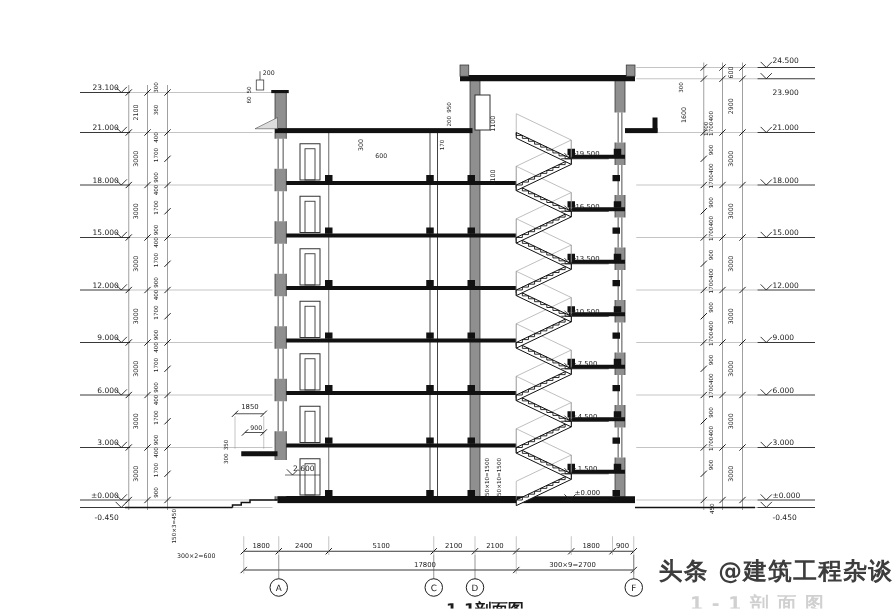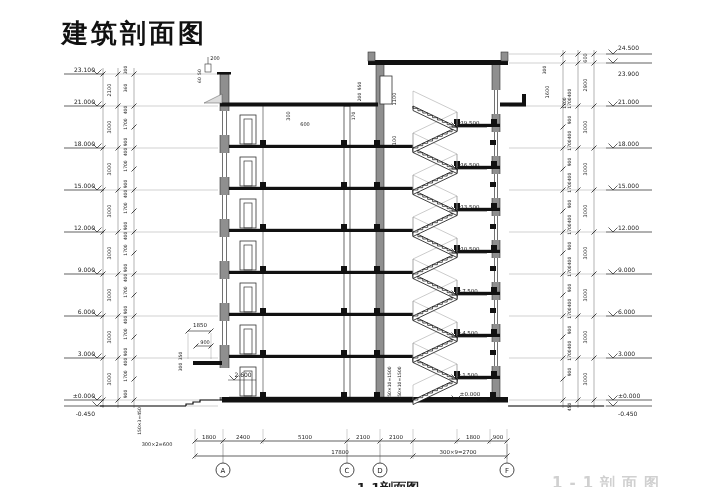--- a/index.html
+++ b/index.html
@@ -525,15 +525,15 @@
         <circle cx="380" cy="470" r="7" fill="none" stroke="#1c1c1c" stroke-width="0.8"></circle>
         <text x="380" y="472.5" font-size="7" text-anchor="middle">D</text>
         <line x1="507" y1="444" x2="507" y2="463" stroke="#555" stroke-width="0.5"></line>
         <circle cx="507" cy="470" r="7" fill="none" stroke="#1c1c1c" stroke-width="0.8"></circle>
         <text x="507" y="472.5" font-size="7" text-anchor="middle">F</text>
       </g>
     <g id="g-cap">
         <text x="388" y="492" font-size="13" text-anchor="middle" font-weight="bold">1-1剖面图</text>
       </g>
   </svg>
-  <div id="title">建筑剖面图</div>
+  <div id="wm">头条 @建筑工程杂谈</div>
   <div id="wm2">1-1剖面图</div>
 </div>
 
 </body></html>

